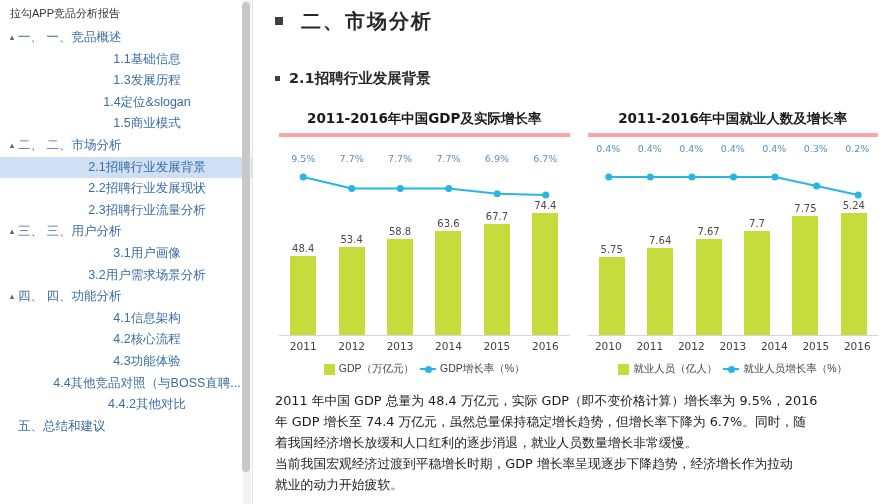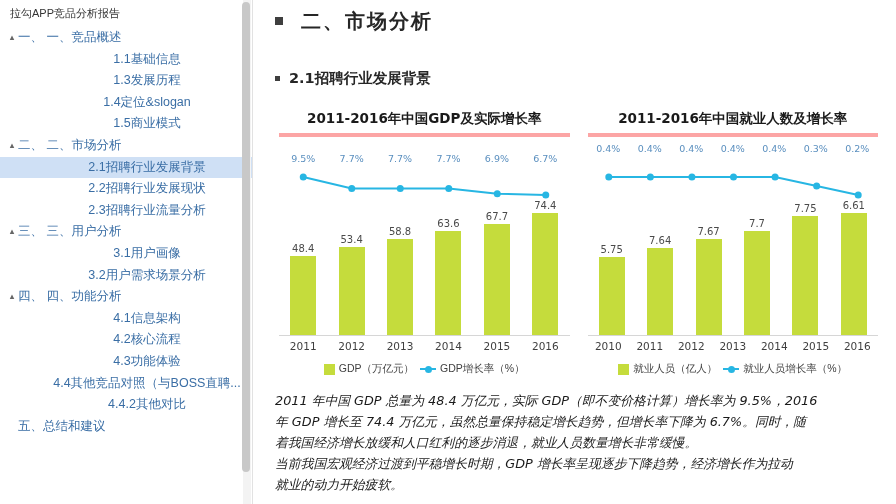--- a/index.html
+++ b/index.html
@@ -225,21 +225,21 @@
     background:#27b6e3;
   }
   .para {
     margin-top: 14px;
     font-size: 12.8px;
     line-height: 21px;
     color: #1a1a1a;
     font-family: "DejaVu Sans", sans-serif;
     text-align: justify;
   }
-  .para p { margin: 0; font-style: italic; }
+  .para p { margin: 0; }
 </style>
 </head>
 <body>
 
 <div id="app">
 
   <div id="sidebar">
     <div class="doc-title">拉勾APP竞品分析报告</div>
     <div id="toc-list">
         <div class="toc-row lvl1">
@@ -423,21 +423,21 @@
               </div>
               <div class="bar-col">
                 <div class="bar-val">7.7</div>
                 <div class="bar" style="height: 104.419px; background: rgb(197, 220, 60);"></div>
               </div>
               <div class="bar-col">
                 <div class="bar-val">7.75</div>
                 <div class="bar" style="height: 119.07px; background: rgb(197, 220, 60);"></div>
               </div>
               <div class="bar-col">
-                <div class="bar-val">6.61</div>
+                <div class="bar-val">5.24</div>
                 <div class="bar" style="height: 122px; background: rgb(197, 220, 60);"></div>
               </div>
             </div>
             <svg class="line-layer" width="100%" height="192" preserveAspectRatio="none">
               <polyline points="24.785714285714285,34 66.35714285714286,34 107.92857142857142,34 149.5,34 191.07142857142856,34 232.6428571428571,43 274.2142857142857,52" fill="none" stroke="#27b6e3" stroke-width="2"></polyline>
               <circle cx="24.785714285714285" cy="34" r="3.5" fill="#27b6e3"></circle>
               <circle cx="66.35714285714286" cy="34" r="3.5" fill="#27b6e3"></circle>
               <circle cx="107.92857142857142" cy="34" r="3.5" fill="#27b6e3"></circle>
               <circle cx="149.5" cy="34" r="3.5" fill="#27b6e3"></circle>
               <circle cx="191.07142857142856" cy="34" r="3.5" fill="#27b6e3"></circle>

